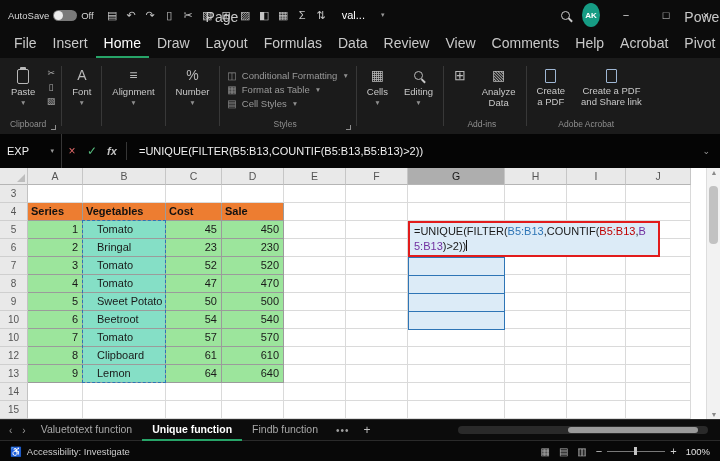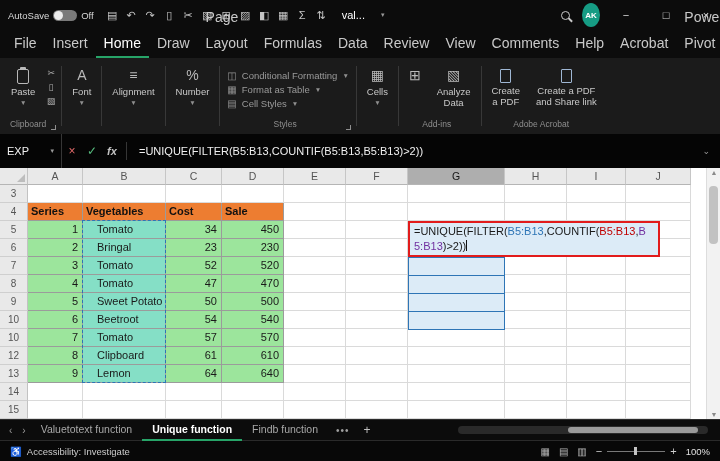--- a/index.html
+++ b/index.html
@@ -246,20 +246,25 @@
       <div class="glabel"><span>Styles</span><span class="launcher"></span></div>
     </div>
     <div class="rsep"></div>
     <div class="rgroup">
       <div class="rtop">
         <div class="bigbtn">
           <span class="ricon">▦</span>
           <span>Cells</span>
           <span class="rcaret">▼</span>
         </div>
+        <div class="bigbtn">
+          <span class="ricon"><span class="mag" style="border-color:#b9b9b9"></span></span>
+          <span>Editing</span>
+          <span class="rcaret">▼</span>
+        </div>
       </div>
       <div class="glabel"></div>
     </div>
     <div class="rsep"></div>
     <div class="rgroup">
       <div class="rtop">
         <div class="bigbtn">
           <span class="ricon">⊞</span>
         </div>
         <div class="bigbtn">
@@ -336,21 +341,21 @@
           <div class="g-cell" style="width:62px;height:18px;line-height:17px"></div>
           <div class="g-cell" style="width:97px;height:18px;line-height:17px"></div>
           <div class="g-cell" style="width:62px;height:18px;line-height:17px"></div>
           <div class="g-cell" style="width:59px;height:18px;line-height:17px"></div>
           <div class="g-cell" style="width:65px;height:18px;line-height:17px"></div>
         </div>
         <div class="g-row" style="height:18px">
           <div class="g-rowhead" style="line-height:17px">5</div>
           <div class="g-cell grn num" style="width:55px;height:18px;line-height:17px">1</div>
           <div class="g-cell teal" style="width:83px;height:18px;line-height:17px">Tomato</div>
-          <div class="g-cell grn num" style="width:56px;height:18px;line-height:17px">34</div>
+          <div class="g-cell grn num" style="width:56px;height:18px;line-height:17px">45</div>
           <div class="g-cell grn num" style="width:62px;height:18px;line-height:17px">450</div>
           <div class="g-cell" style="width:62px;height:18px;line-height:17px"></div>
           <div class="g-cell" style="width:62px;height:18px;line-height:17px"></div>
           <div class="g-cell" style="width:97px;height:18px;line-height:17px"></div>
           <div class="g-cell" style="width:62px;height:18px;line-height:17px"></div>
           <div class="g-cell" style="width:59px;height:18px;line-height:17px"></div>
           <div class="g-cell" style="width:65px;height:18px;line-height:17px"></div>
         </div>
         <div class="g-row" style="height:18px">
           <div class="g-rowhead" style="line-height:17px">6</div>

